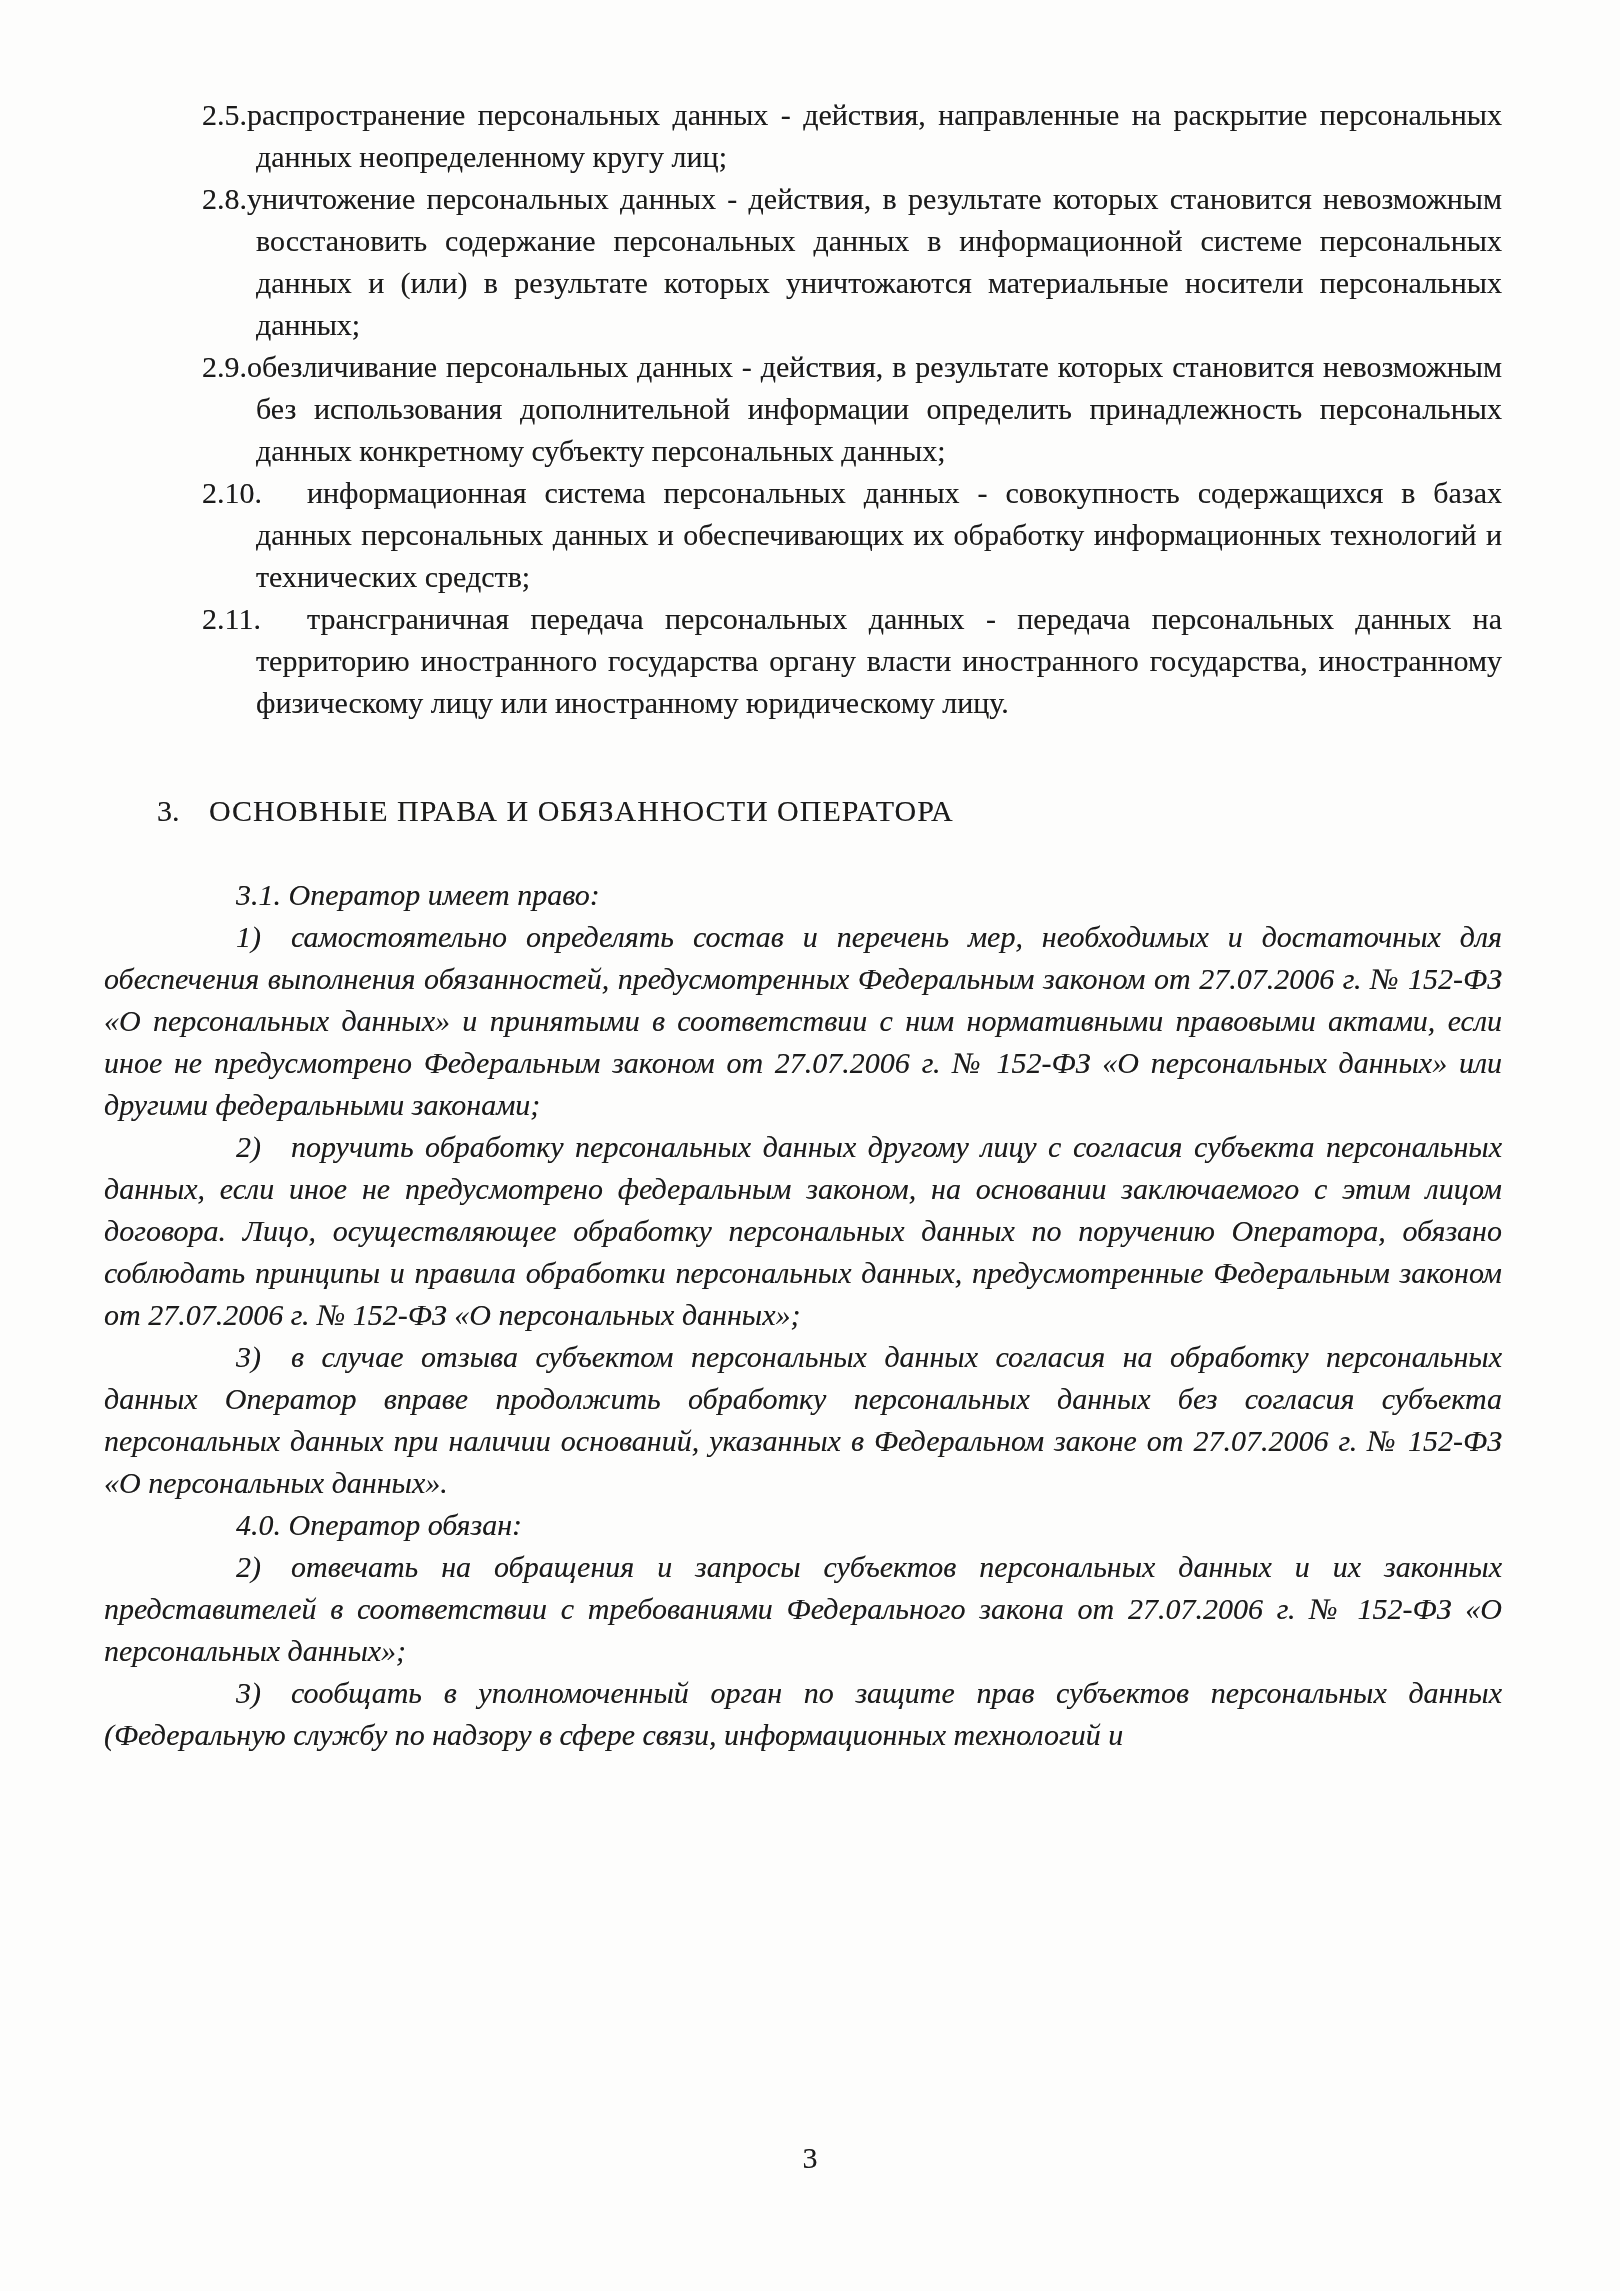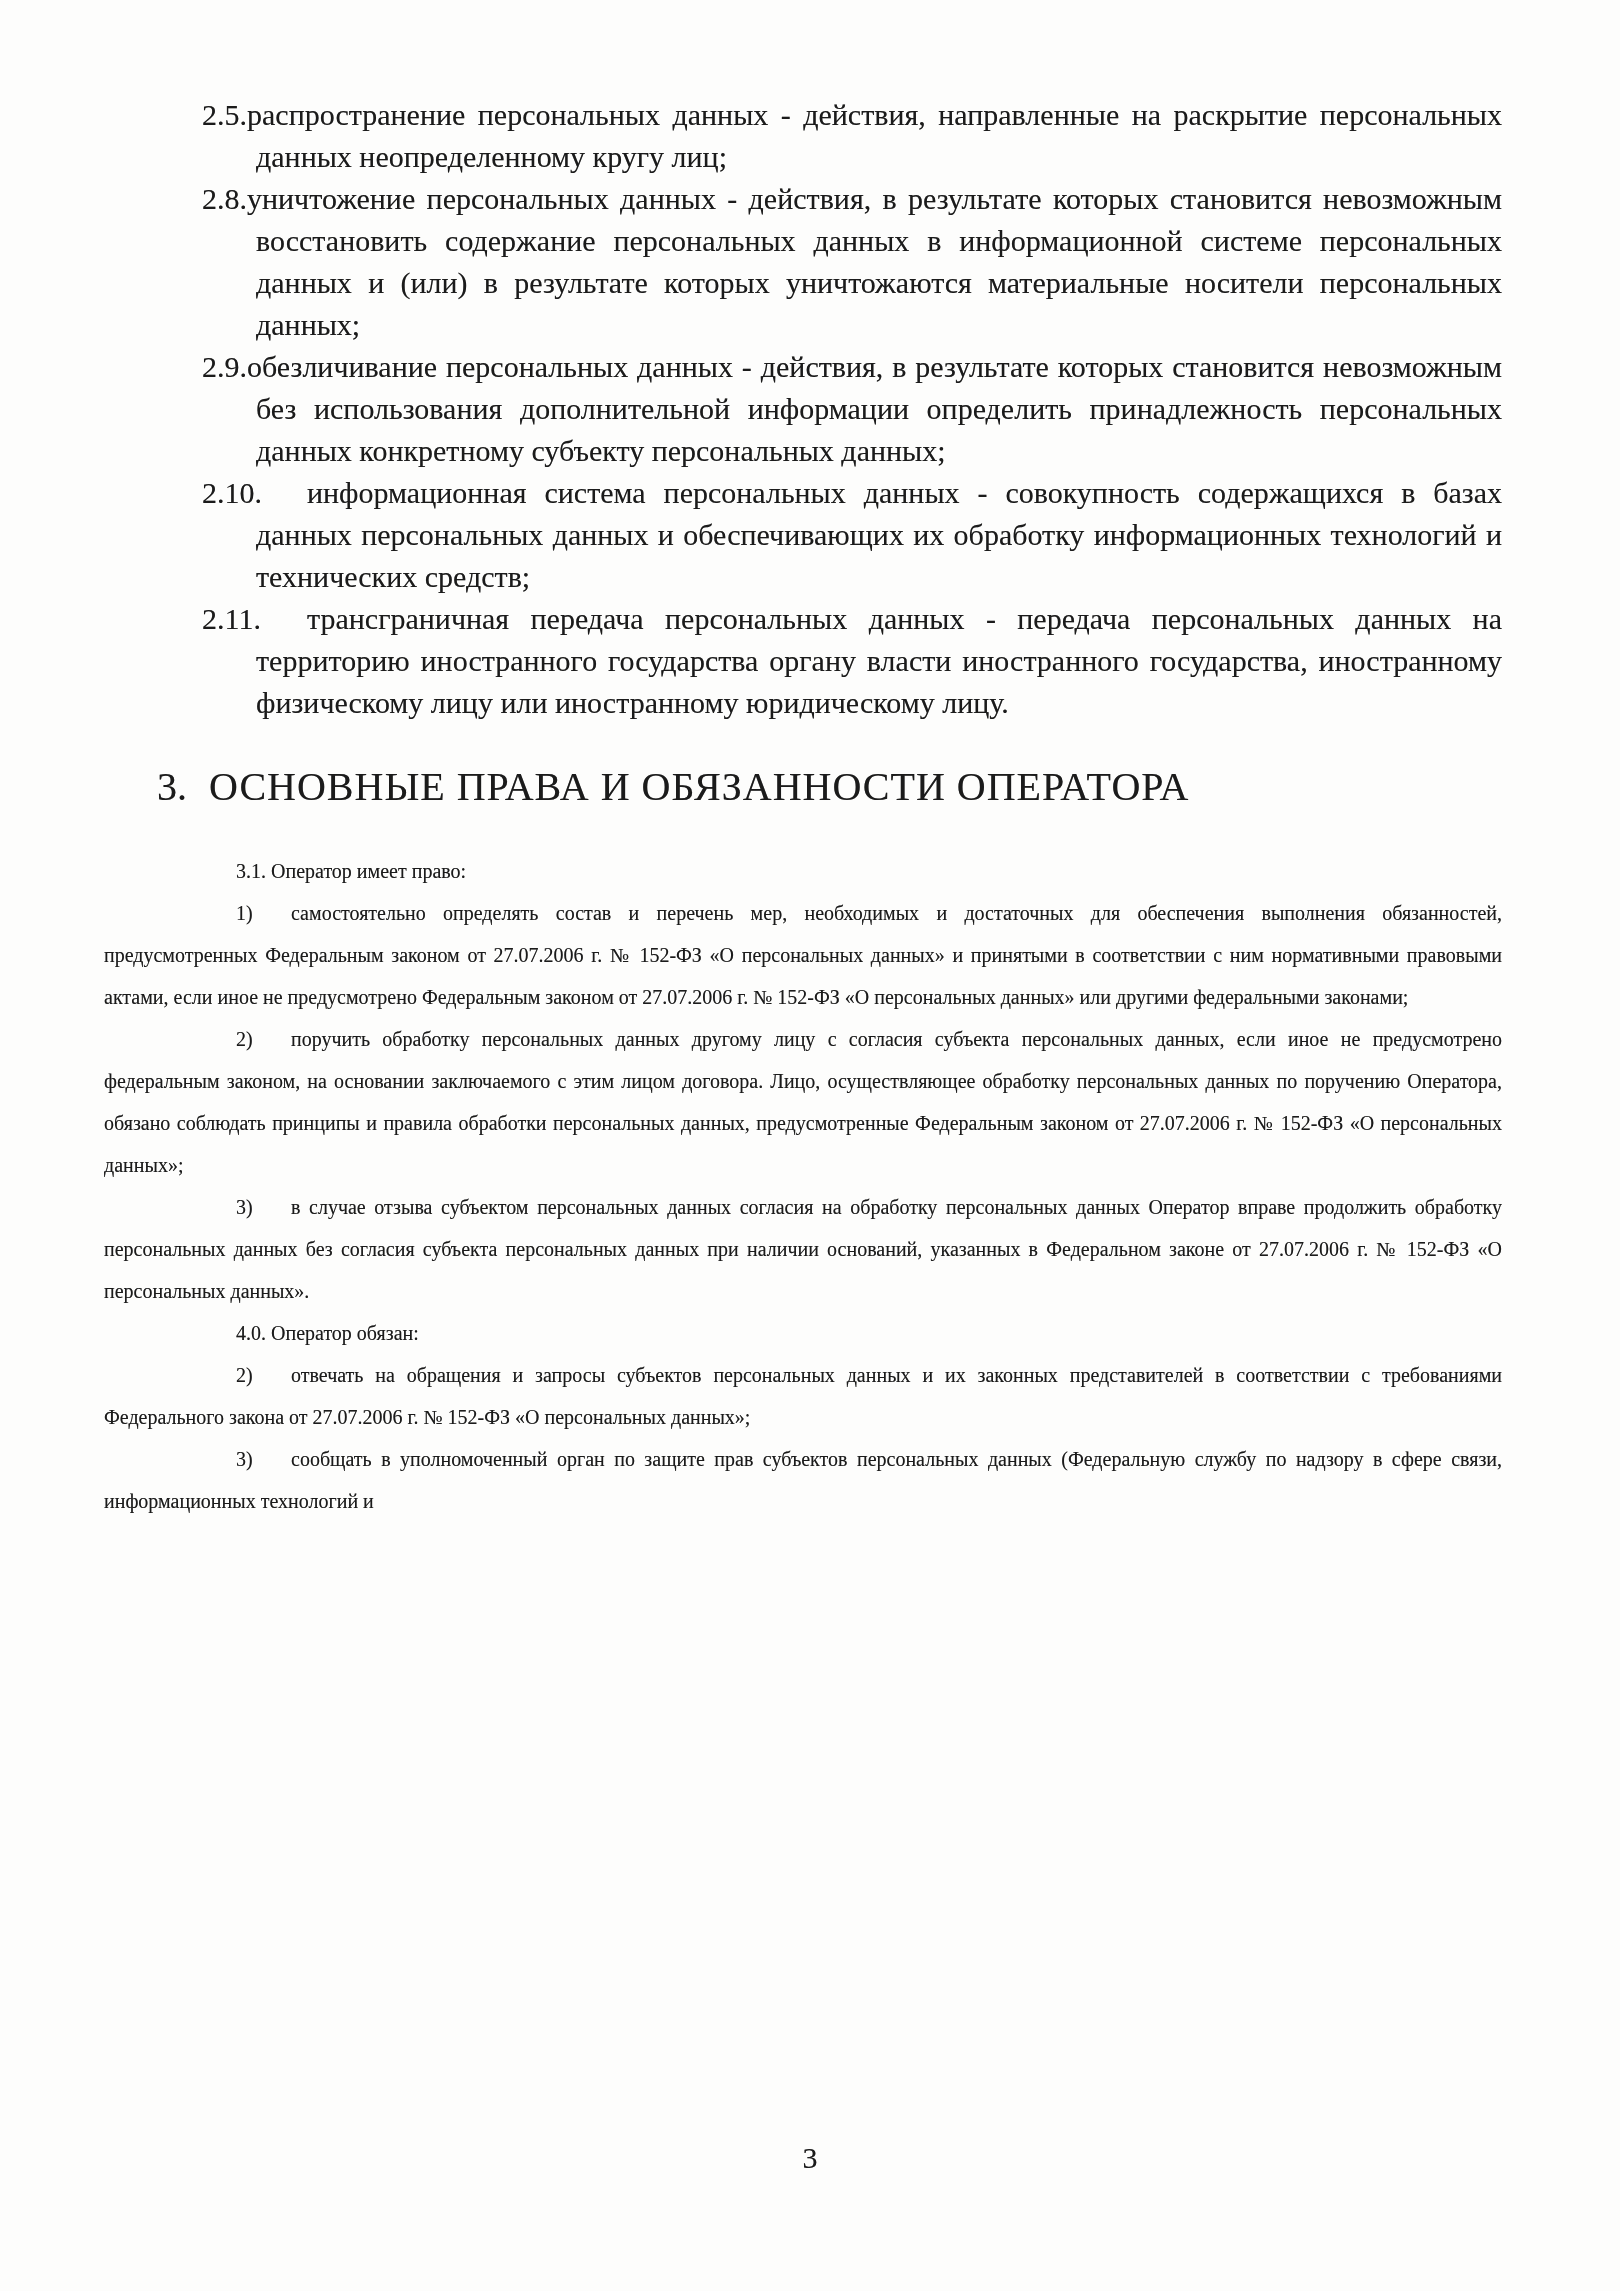--- a/index.html
+++ b/index.html
@@ -33,41 +33,42 @@
     text-indent: -54px;    
   }
   .num-gap .dnum {
     display: inline-block;
     width: 105px;
     text-indent: 0;
   }
 
   
   .heading {
-    font-size: 40px;
+    font-size: 30px;
     line-height: 42px;
-    margin-top: 42px;
+    margin-top: 66px;
     margin-bottom: 42px;
     padding-left: 53px;
     letter-spacing: 1px;
     white-space: nowrap;
   }
   .hnum {
     display: inline-block;
     width: 52px;
     text-indent: 0;
     letter-spacing: 0;
   }
 
   
   .para {
-    font-size: 20px;
+    font-size: 30px;
     line-height: 42px;
     text-align: justify;
     text-indent: 132px;    
+    font-style: italic;
   }
   .pnum {
     display: inline-block;
     width: 55px;
     text-indent: 0;
   }
 
   
   .footer {
     position: absolute;

